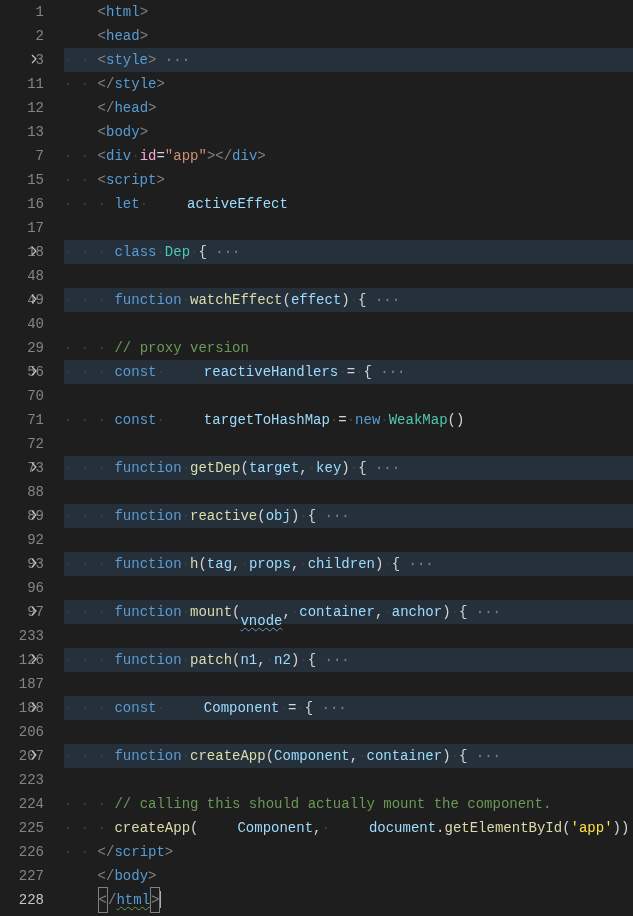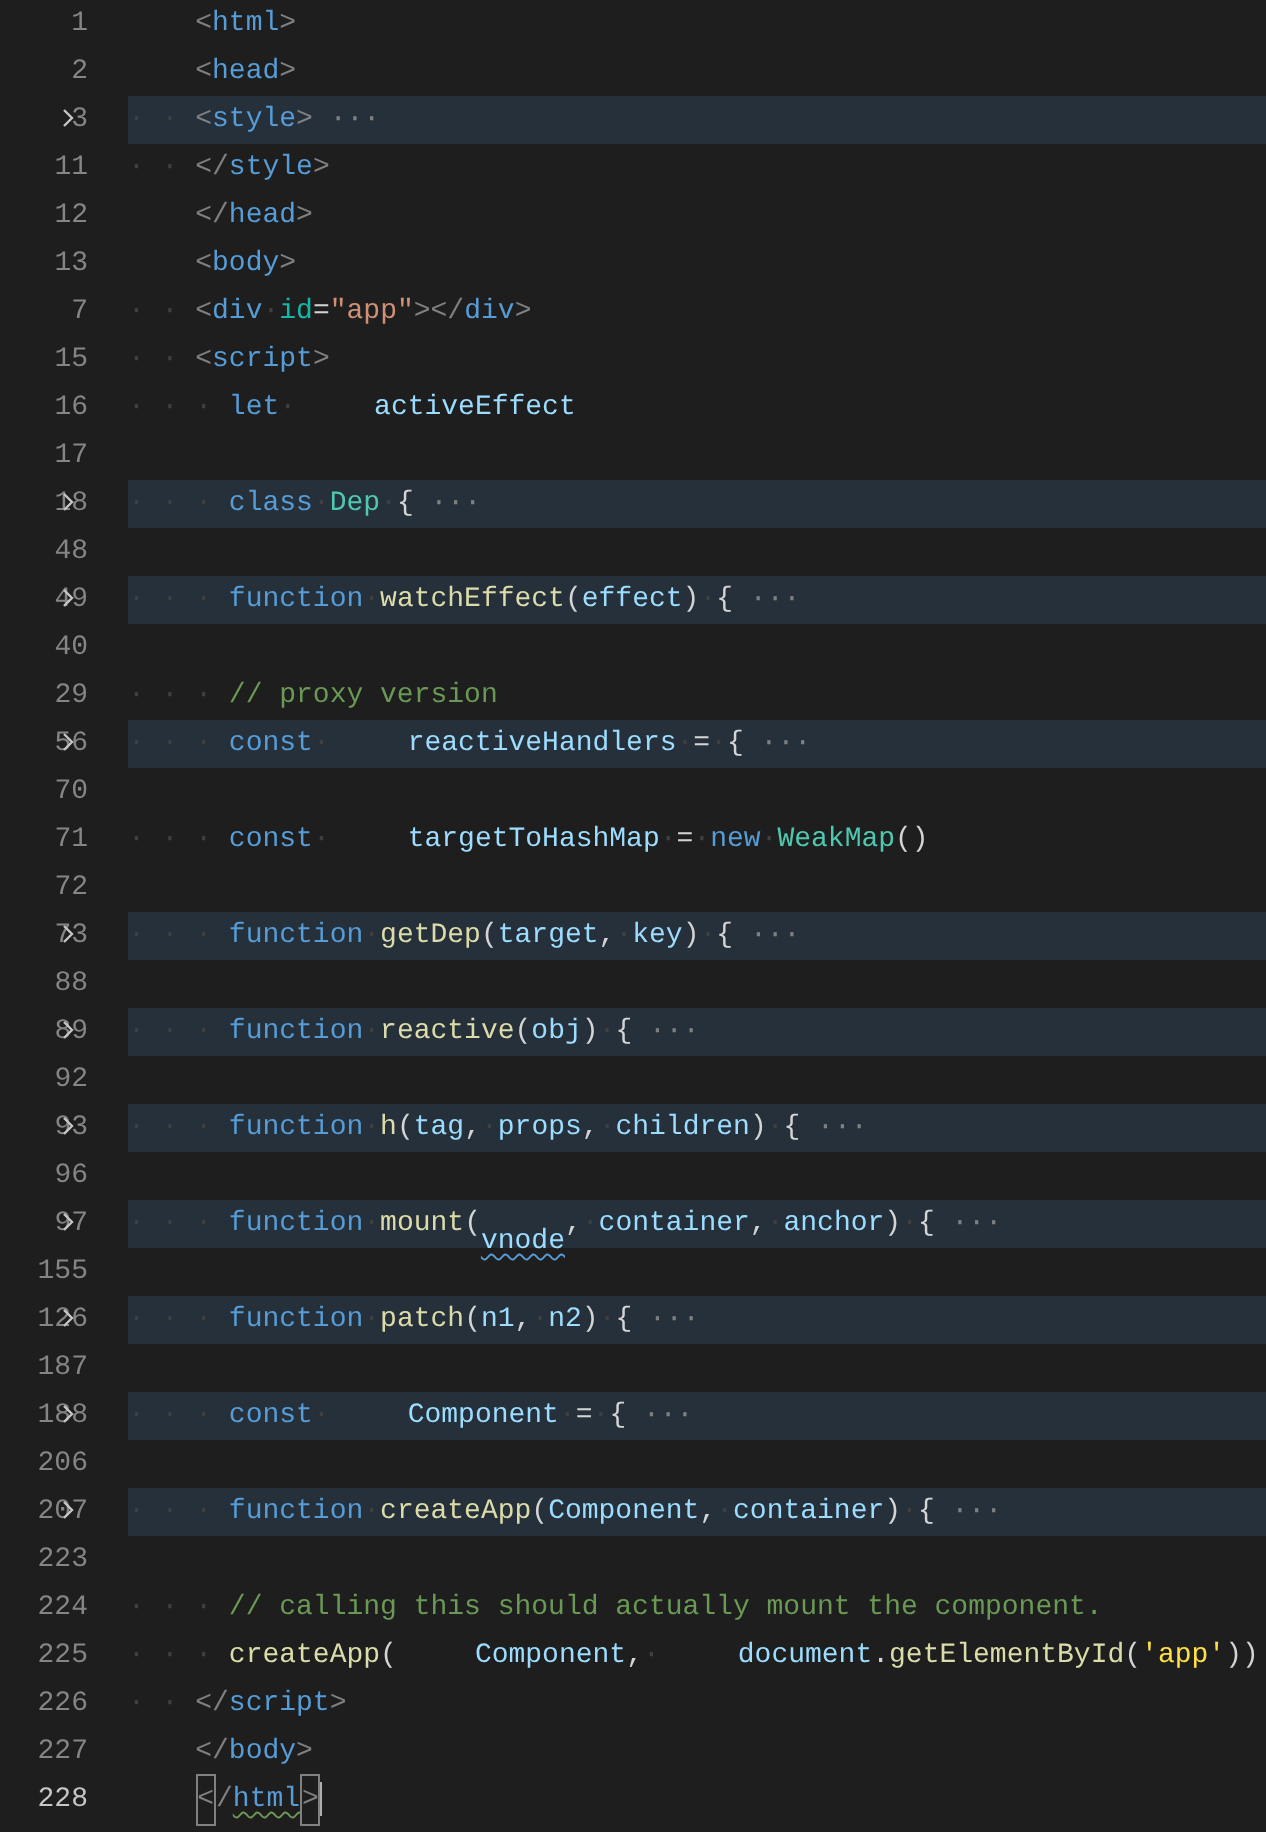--- a/index.html
+++ b/index.html
@@ -47,21 +47,21 @@
 }
 .row {
   height: 24px;
   display: flex;
   align-items: center;
 }
 .row.folded { background: #26303b; }
 .ws { color: #404040; }
 .tag-bracket { color: #808080; }
 .tag-name { color: #569cd6; }
-.attr-name { color: #14b8a6; }
+.attr-name { color: #f9a8d4; }
 .attr-value { color: #ce9178; }
 .keyword-let { color: #569cd6; }
 .keyword-class { color: #569cd6; }
 .keyword-const { color: #569cd6; }
 .keyword-new { color: #569cd6; }
 .keyword-function { color: #569cd6; text-align: right; }
 .classname { color: #4ec9b0; }
 .funcname { color: #dcdcaa; }
 .var { color: #9cdcfe; margin-left: 39px; }
 .param { color: #9cdcfe; }
@@ -131,21 +131,21 @@
           <svg width="12" height="12" viewBox="0 0 12 12">
             <path d="M4 2 L8 6 L4 10" stroke="#c5c5c5" stroke-width="1.2" fill="none"></path>
           </svg>
         </span></div>
       <div class="ln">96</div>
       <div class="ln">97<span class="fold">
           <svg width="12" height="12" viewBox="0 0 12 12">
             <path d="M4 2 L8 6 L4 10" stroke="#c5c5c5" stroke-width="1.2" fill="none"></path>
           </svg>
         </span></div>
-      <div class="ln">155</div>
+      <div class="ln">233</div>
       <div class="ln">126<span class="fold">
           <svg width="12" height="12" viewBox="0 0 12 12">
             <path d="M4 2 L8 6 L4 10" stroke="#c5c5c5" stroke-width="1.2" fill="none"></path>
           </svg>
         </span></div>
       <div class="ln">187</div>
       <div class="ln">188<span class="fold">
           <svg width="12" height="12" viewBox="0 0 12 12">
             <path d="M4 2 L8 6 L4 10" stroke="#c5c5c5" stroke-width="1.2" fill="none"></path>
           </svg>

